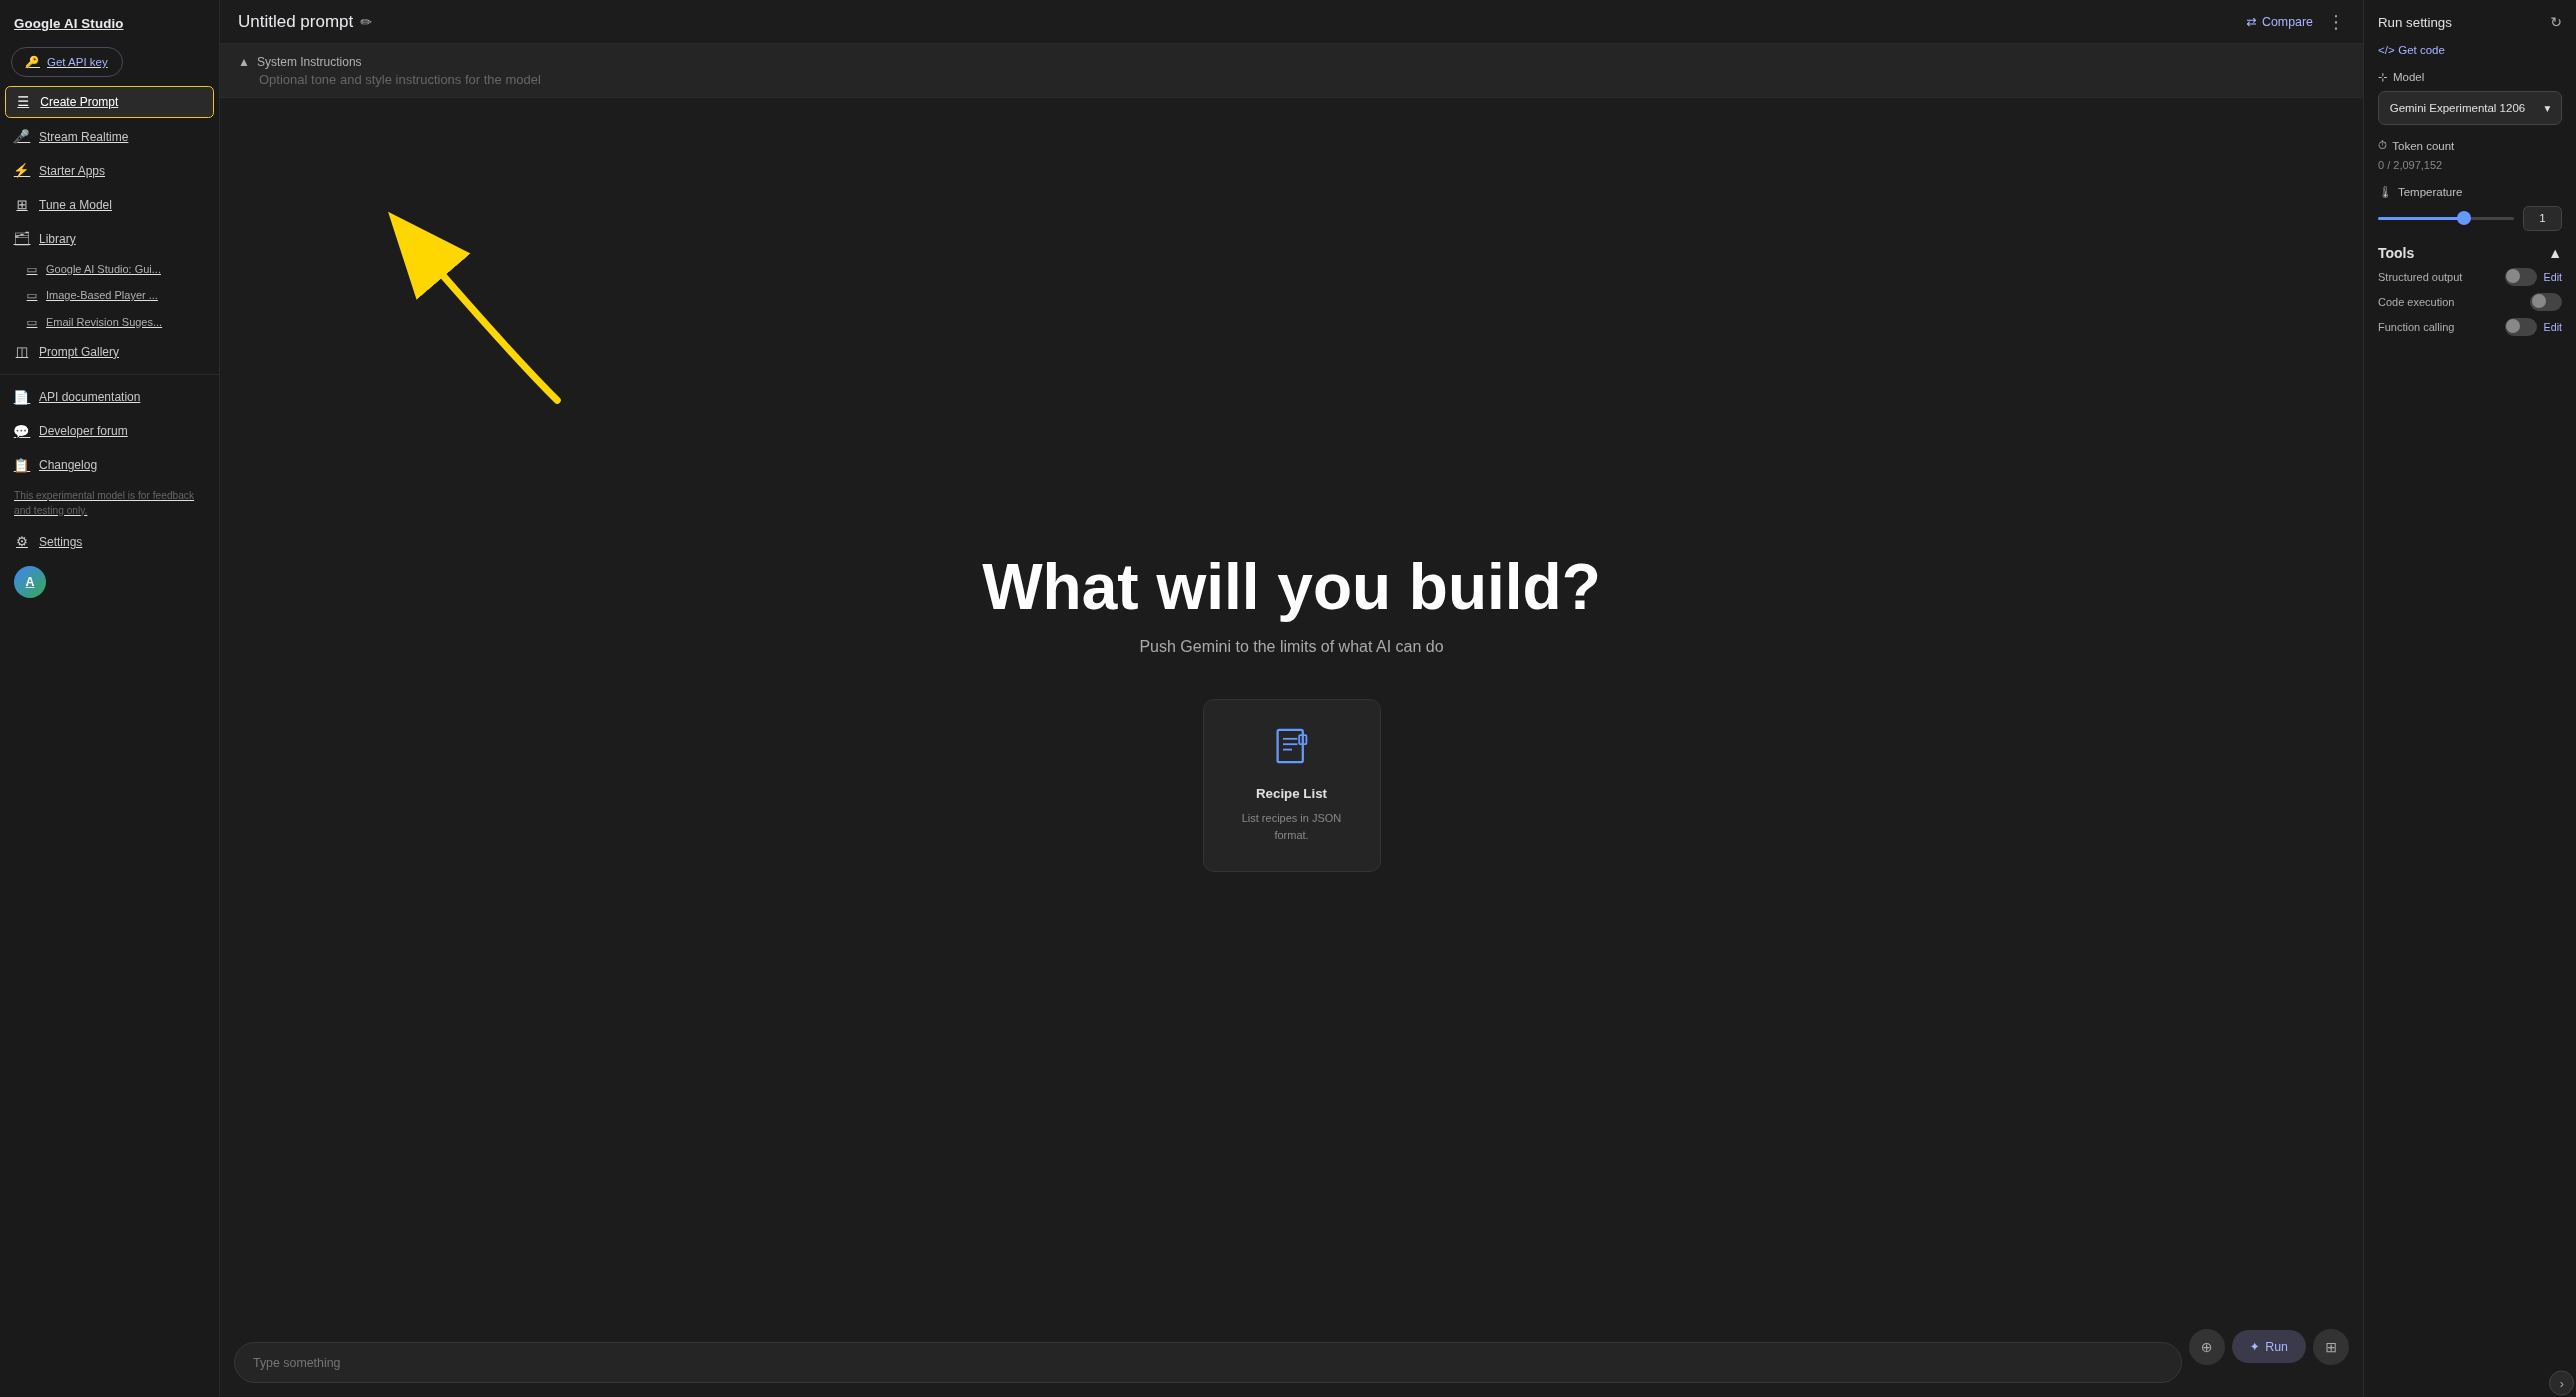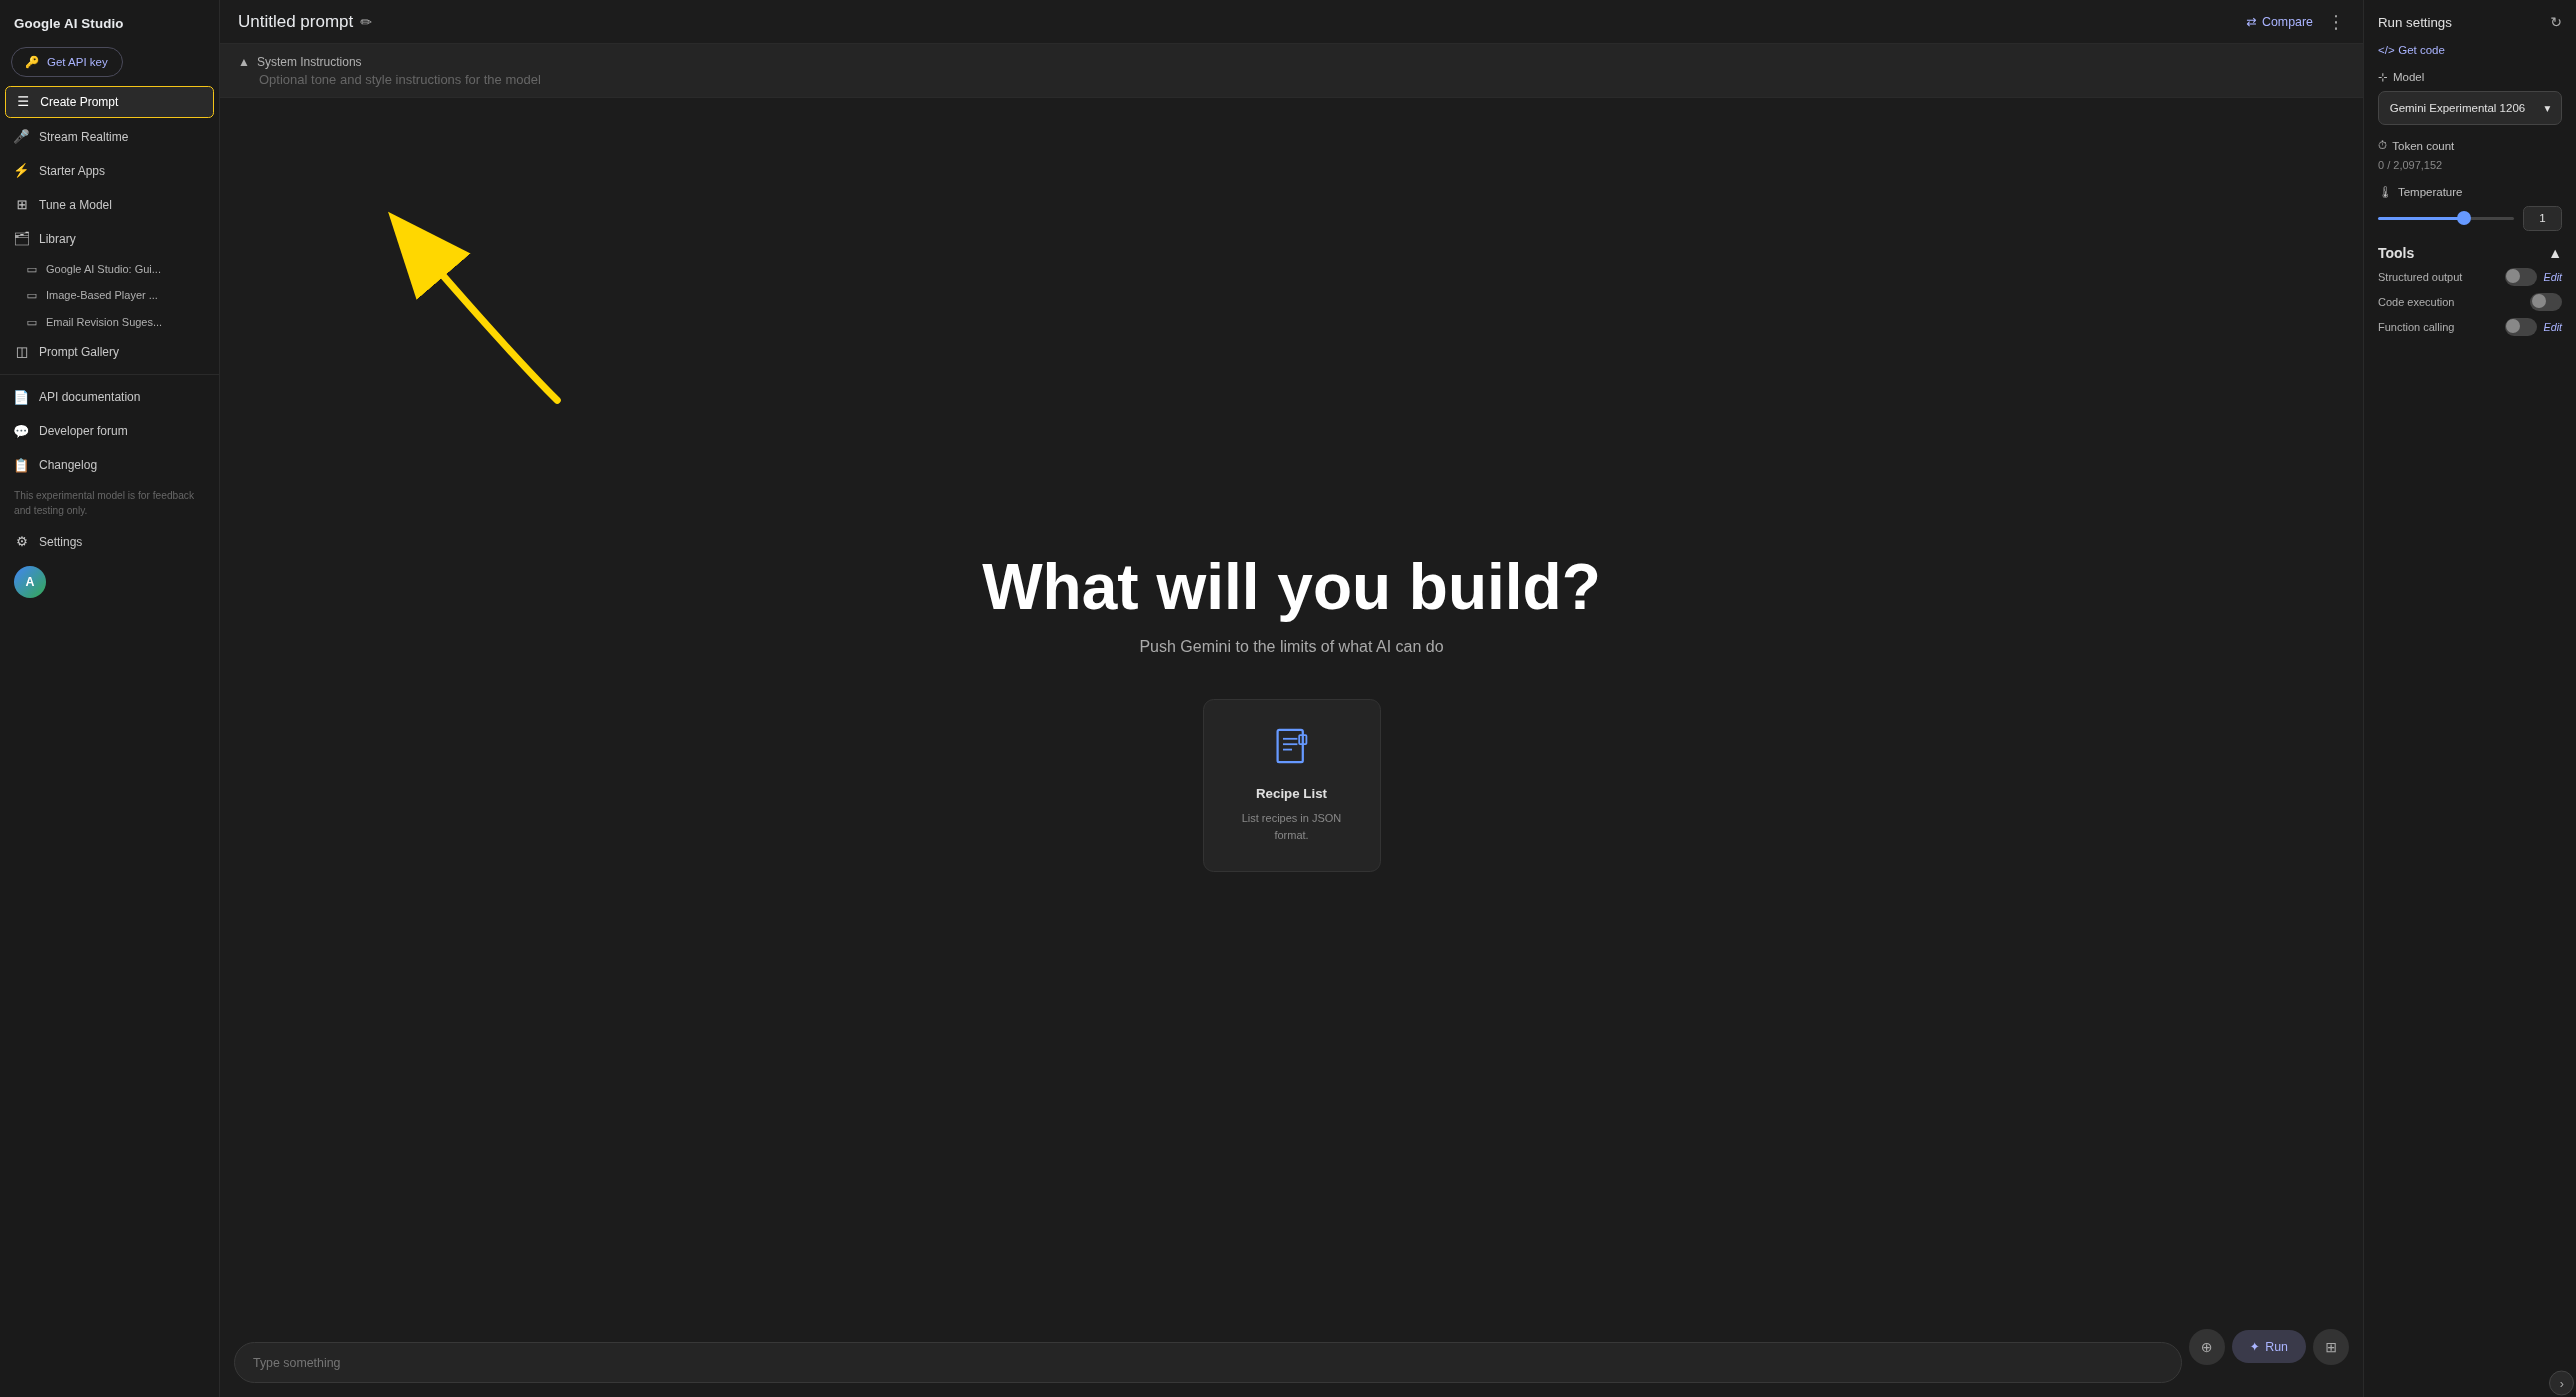--- a/index.html
+++ b/index.html
@@ -16,20 +16,21 @@
     
     .sidebar {
       width: 220px;
       min-width: 220px;
       background: #1a1a1a;
       display: flex;
       flex-direction: column;
       padding: 0;
       border-right: 0.9px solid #2a2a2a;
       overflow-y: auto;
+      text-decoration: underline;
     }
     .sidebar-logo {
       padding: 16px 14px 12.4px 14px;
       font-size: 13.3px;
       font-weight: 600;
       color: #e8eaed;
       letter-spacing: 0.01em;
     }
     .sidebar-btn-row {
       padding: 3.6px 10.7px 7px 10.7px;
@@ -413,21 +414,20 @@
       display: flex;
       align-items: center;
       justify-content: space-between;
       font-size: 11px;
       color: #b0b0b0;
     }
     .tool-controls {
       display: flex;
       align-items: center;
       gap: 7px;
-      font-style: italic;
     }
     .toggle {
       width: 32px;
       height: 18px;
       background: #444;
       border-radius: 9px;
       position: relative;
       cursor: pointer;
     }
     .toggle-thumb {

